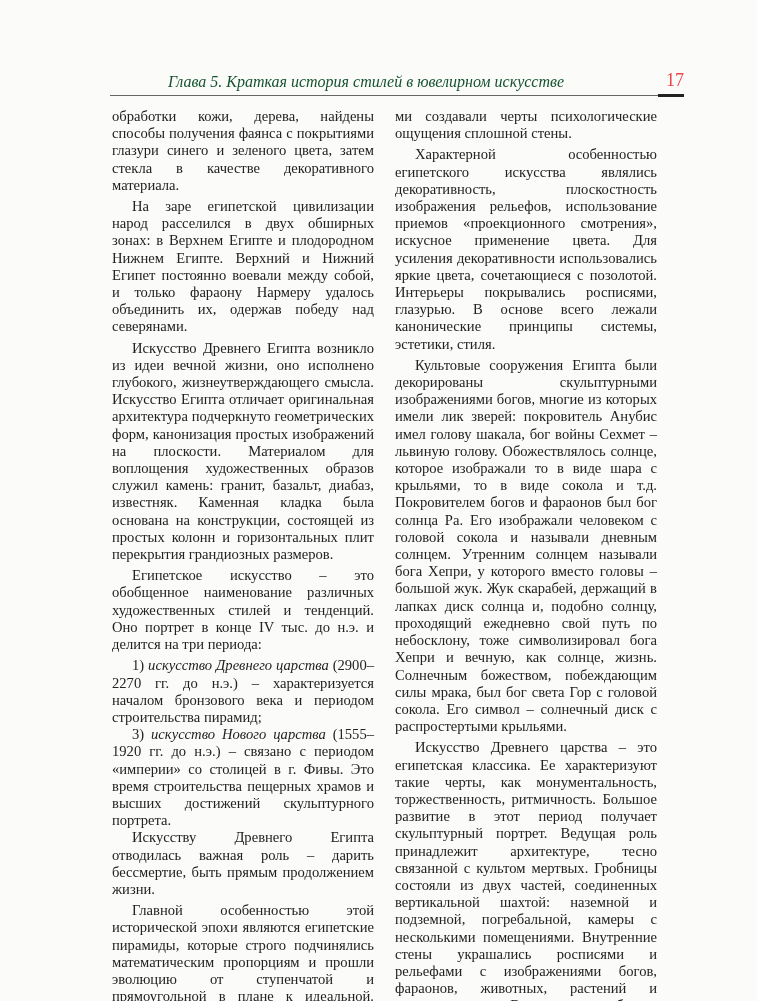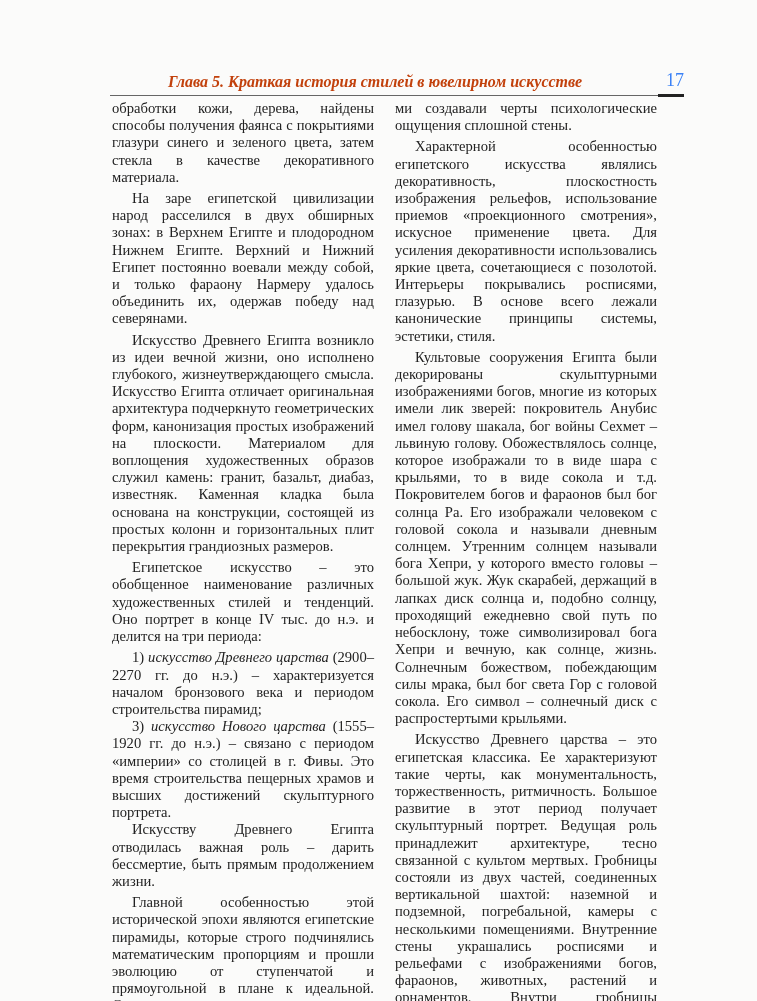--- a/index.html
+++ b/index.html
@@ -1,27 +1,27 @@
 <!DOCTYPE html>
 <html><head>
 <meta charset="utf-8">
 <style>
   html, body { margin:0; padding:0; background:#fbfbfa; }
   body { width:757px; height:1001px; position:relative; overflow:hidden;
          font-family:"Liberation Serif","DejaVu Serif",serif; color:#222; }
   .header { position:absolute; left:110px; top:70px; width:574px; height:26px; }
-  .header-title { position:absolute; left:58px; top:3px; font-style:italic; font-weight:bold; font-size:16px; color:#c2410c; }
-  .page-num { position:absolute; right:0; top:0; font-size:18px; color:#3b82f6; }
+  .header-title { position:absolute; left:58px; top:3px; font-style:italic; font-weight:normal; font-size:16px; color:#14532d; }
+  .page-num { position:absolute; right:0; top:0; font-size:18px; color:#ef4444; }
   .rule { position:absolute; left:0; top:25px; width:560px; height:1px; background:#666; }
   .rule-thick { position:absolute; right:0; top:24px; width:26px; height:3px; background:#222; }
   .col { position:absolute; top:100px; width:262px; font-size:14.6px; line-height:17.2px; text-align:justify; }
   .col.left { left:112px; }
   .col.right { left:395px; }
   .col p { margin:0 0 4px 0; text-indent:20px; hyphens:manual; }
-  .col p.cont { text-indent:0; }
+  .col p.cont { text-indent:0;margin-top:8px; }
   .col p.tight { margin-bottom:0; }
   em { font-style:italic;margin-top:28px; }
 </style>
 </head>
 <body>
 
 <div class="header">
   <span class="header-title">Глава 5. Краткая история стилей в ювелирном искусстве</span>
   <span class="page-num">17</span>
   <div class="rule"></div>

